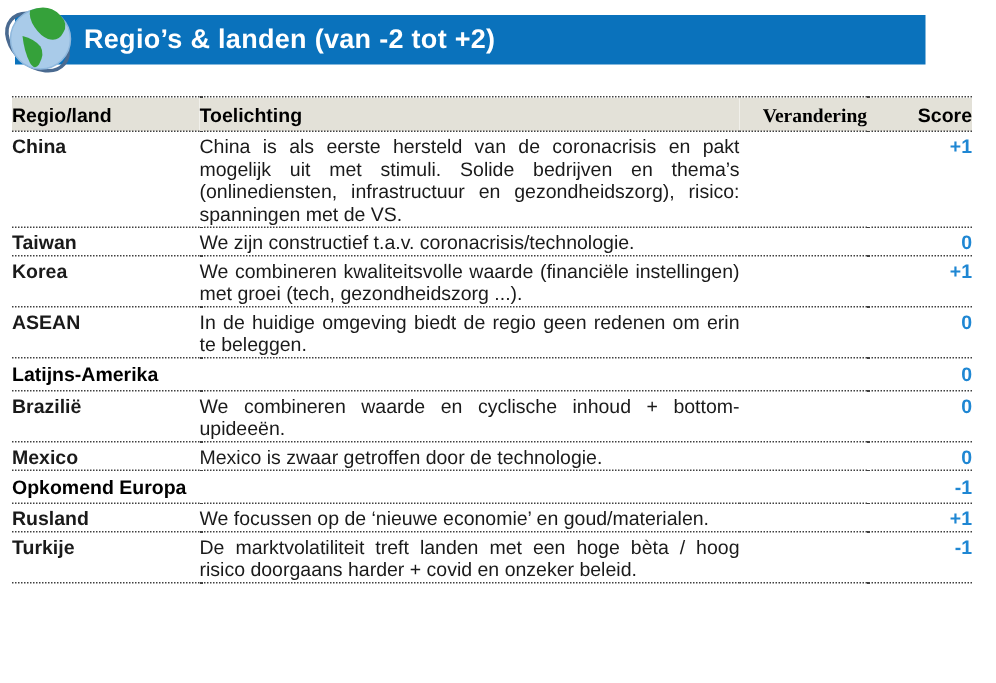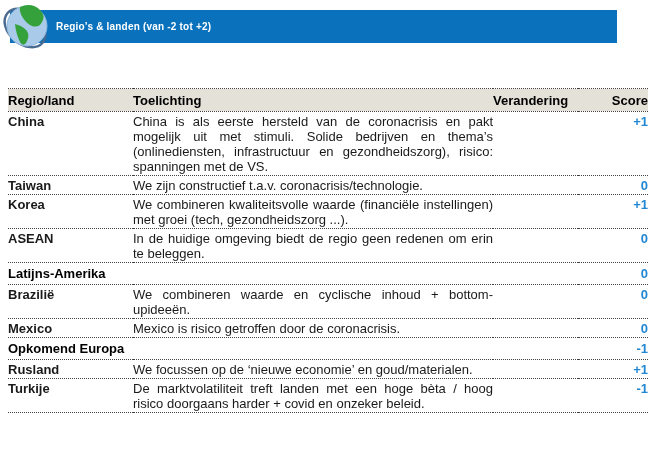--- a/index.html
+++ b/index.html
@@ -6,45 +6,45 @@
   body { width:664px; height:455px; font-family:"Liberation Sans", sans-serif; }
   .page { position:relative; width:664px; height:455px; background:#fff; overflow:hidden; }
 
   
   .title-bar {
     position:absolute; left:10px; top:10px; width:607px; height:33px;
     background:#0a72bc;
   }
   .title-text {
     display:block; padding-left:46px; line-height:33px;
-    color:#ffffff; font-weight:bold; font-size:10px; letter-spacing:.2px;
+    color:#ffffff; font-weight:bold; font-size:18px; letter-spacing:.2px;
     white-space:nowrap;
   }
   .globe { position:absolute; left:1px; top:1px; width:50px; height:52px; }
 
   
   table.regions {
     position:absolute; left:8px; top:64px; width:640px;
     border-collapse:collapse; table-layout:fixed;
-    font-size:13px; color:#1a1a1a;margin-top:24px;
+    font-size:13px; color:#1a1a1a;
   }
   table.regions th, table.regions td {
     border-bottom:1px dotted #404040;
     vertical-align:top; padding:2px 0 1px 0; line-height:15px;
     overflow:hidden;
   }
   table.regions thead th {
     border-top:1px dotted #404040;
     background:#e3e1d8; color:#000; font-weight:bold; font-size:13px;
     padding:4px 0 3px 0;
   }
   th.h-region, td.c-region { text-align:left; padding-left:6px;font-weight:bold; }
   th.h-toelichting { text-align:left; }
   td.c-toelichting { text-align:justify; padding-right:15px; }
-  th.h-verandering { text-align:left; }
+  th.h-verandering { text-align:right;font-family:Liberation Serif, serif; }
   td.c-verandering { }
   th.h-score, td.c-score { text-align:right; padding-right:14px; }
   td.c-score { color:#1f87d3; font-weight:bold; }
   tr.section td.c-region { font-weight:bold; color:#000; }
   tr.section td { padding-top:3px; padding-bottom:3px; }
 </style>
 </head>
 <body>
 
 <div class="page">
@@ -107,21 +107,21 @@
         <td class="c-score">0</td>
       </tr>
       <tr>
         <td class="c-region">Brazilië</td>
         <td class="c-toelichting">We combineren waarde en cyclische inhoud + bottom-upideeën.</td>
         <td class="c-verandering"></td>
         <td class="c-score">0</td>
       </tr>
       <tr>
         <td class="c-region">Mexico</td>
-        <td class="c-toelichting">Mexico is risico getroffen door de coronacrisis.</td>
+        <td class="c-toelichting">Mexico is zwaar getroffen door de technologie.</td>
         <td class="c-verandering"></td>
         <td class="c-score">0</td>
       </tr>
       <tr class="section">
         <td class="c-region">Opkomend Europa</td>
         <td class="c-toelichting"></td>
         <td class="c-verandering"></td>
         <td class="c-score">-1</td>
       </tr>
       <tr>

